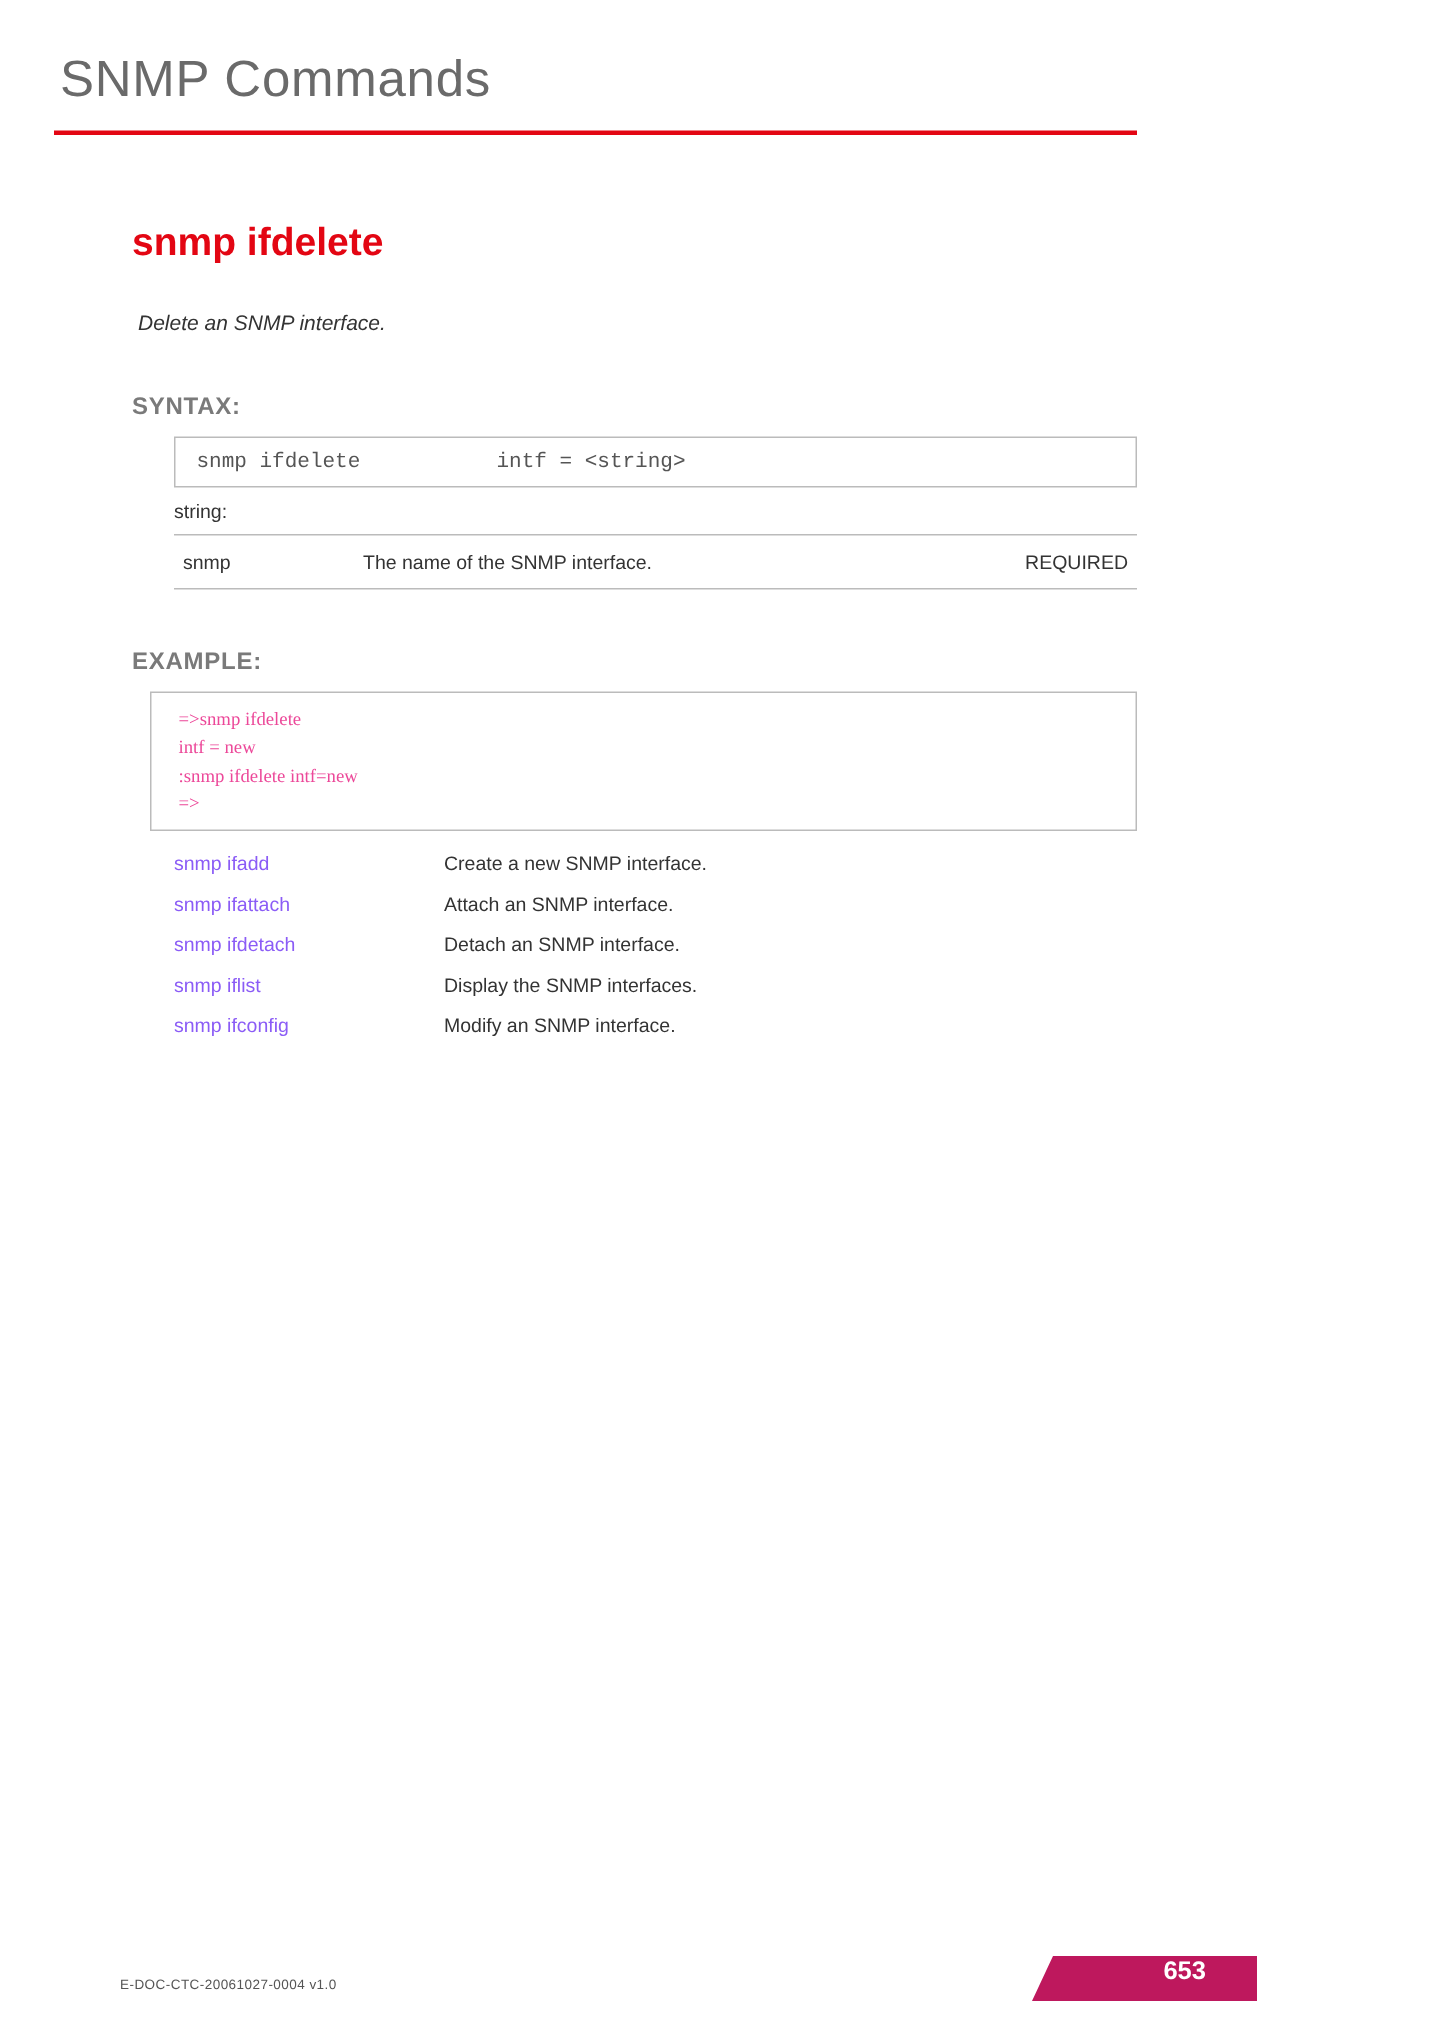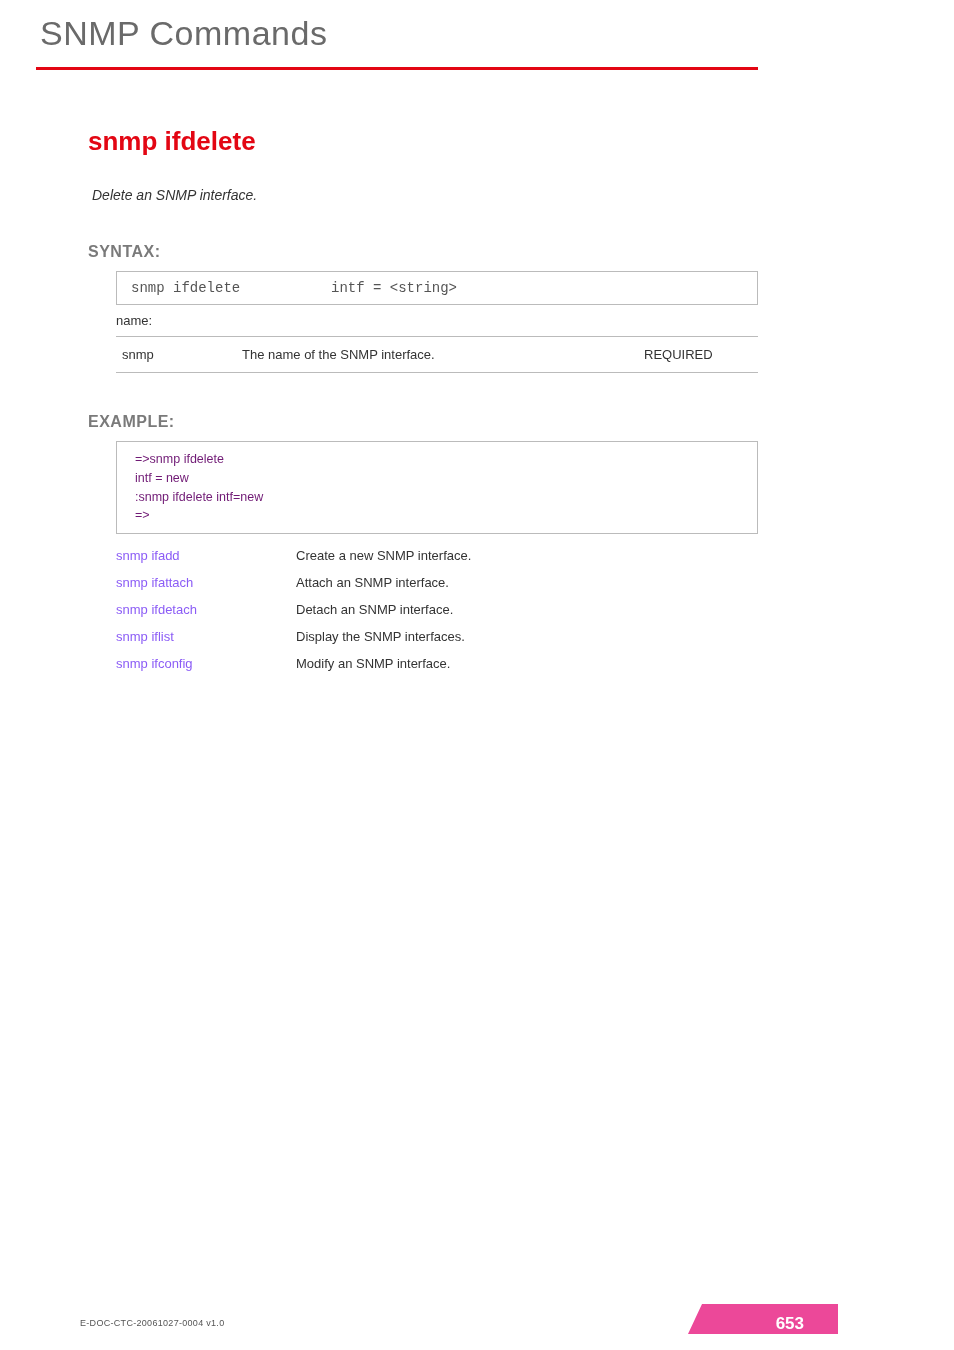--- a/index.html
+++ b/index.html
@@ -1,59 +1,59 @@
 <!DOCTYPE html>
 <html><head>
 <meta charset="utf-8">
 <style>
   * { box-sizing: border-box; margin: 0; padding: 0; }
   html, body { width: 954px; height: 1350px; background: #ffffff; font-family: Arial, Helvetica, sans-serif; color: #333; }
-  .page { position: relative; width: 838px; height: 1350px; padding: 4px 80px 0 36px; }
+  .page { position: relative; width: 838px; height: 1350px; padding: 24px 80px 0 36px; }
   .chapter-title { font-size: 34px; font-weight: 300; color: #6a6a6a; letter-spacing: 0.5px; margin-left: 4px; margin-top: 10px; }
   .red-rule { margin-top: 14px; border: none; border-top: 3px solid #e30613; }
   .cmd-title { color: #e30613; font-size: 26px; font-weight: 700; margin-top: 56px; margin-left: 52px; }
   .cmd-desc { font-size: 14px; color: #333; margin-top: 30px; margin-left: 56px; font-style: italic; }
   .section-h { color: #7a7a7a; font-size: 16px; font-weight: 700; letter-spacing: 0.5px; margin-top: 40px; margin-left: 52px; }
   .syntax-box { margin-top: 10px; margin-left: 80px; border: 1px solid #bbb; padding: 8px 14px; font-family: "Courier New", monospace; font-size: 14px; color: #555; }
   .syntax-box { display: flex; }
   .syntax-left { width: 200px; }
   .where { font-size: 13px; color: #333; margin-top: 8px; margin-left: 80px; }
   .param-table { margin-top: 8px; margin-left: 80px; width: calc(100% - 80px); border-collapse: collapse; }
   .param-table tr { border-top: 1px solid #bbb; border-bottom: 1px solid #bbb; }
   .param-table td { padding: 10px 6px; font-size: 13px; vertical-align: top; }
   .param-name { width: 120px; }
-  .param-req { text-align: left; width: 120px; }
-  .example-box { margin-top: 10px; margin-left: 80px; border: 1px solid #bbb; padding: 8px 18px; font-family: Liberation Sans, sans-serif; font-size: 12.5px; color: #701a75; white-space: pre; line-height: 1.5; }
+  .param-req { text-align: right; width: 120px; }
+  .example-box { margin-top: 10px; margin-left: 64px; border: 1px solid #bbb; padding: 8px 18px; font-family: Liberation Serif, serif; font-size: 12.5px; color: #ec4899; white-space: pre; line-height: 1.5; }
   .related { margin-top: 14px; margin-left: 80px; }
   .related-row { display: flex; margin-bottom: 12px; }
   .related-cmd { width: 180px; color: #8b5cf6; font-size: 13px; }
   .related-desc { font-size: 13px; color: #333; }
   .footer { position: absolute; bottom: 22px; left: 80px; right: 0; display: flex; align-items: center; }
   .doc-id { font-size: 9px; color: #555; letter-spacing: 0.3px; }
   .page-badge { position: absolute; right: 0; bottom: -6px; }
-  .page-badge .shape { width: 150px; height: 30px; background: #ec4899; clip-path: polygon(14px 0, 100% 0, 100% 100%, 0 100%); display: flex; align-items: flex-end; justify-content: flex-end; padding-right: 34px; }
+  .page-badge .shape { width: 150px; height: 30px; background: #be185d; clip-path: polygon(14px 0, 100% 0, 100% 100%, 0 100%); display: flex; align-items: flex-start; justify-content: flex-end; padding-right: 34px; }
   .page-num { color: #fff; font-weight: 700; font-size: 17px; }
 </style>
 </head>
 <body>
 
 <div class="page">
 
   <div class="chapter-title">SNMP Commands</div>
   <hr class="red-rule">
 
   <div class="cmd-title">snmp ifdelete</div>
   <div class="cmd-desc">Delete an  SNMP interface.</div>
 
   <div class="section-h">SYNTAX:</div>
   <div class="syntax-box">
     <span class="syntax-left">snmp ifdelete</span>
     <span>intf = &lt;string&gt;</span>
   </div>
-  <div class="where">name:</div>
+  <div class="where">string:</div>
   <table class="param-table">
     <tbody>
         <tr>
       <td class="param-name">snmp</td>
       <td>The name of the  SNMP interface.</td>
       <td class="param-req">REQUIRED</td>
     </tr>
   </tbody>
     </table>
 

